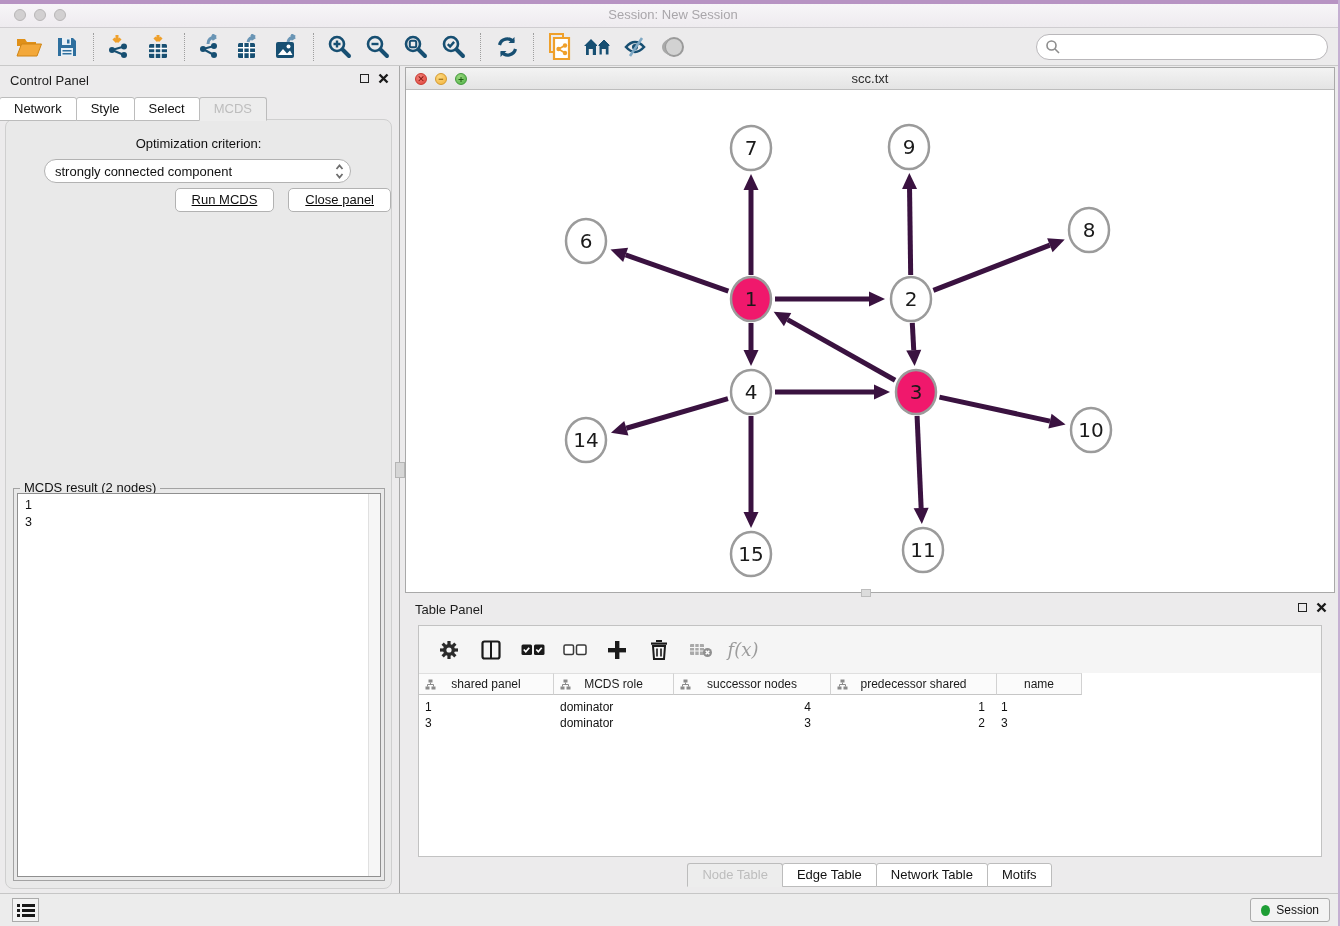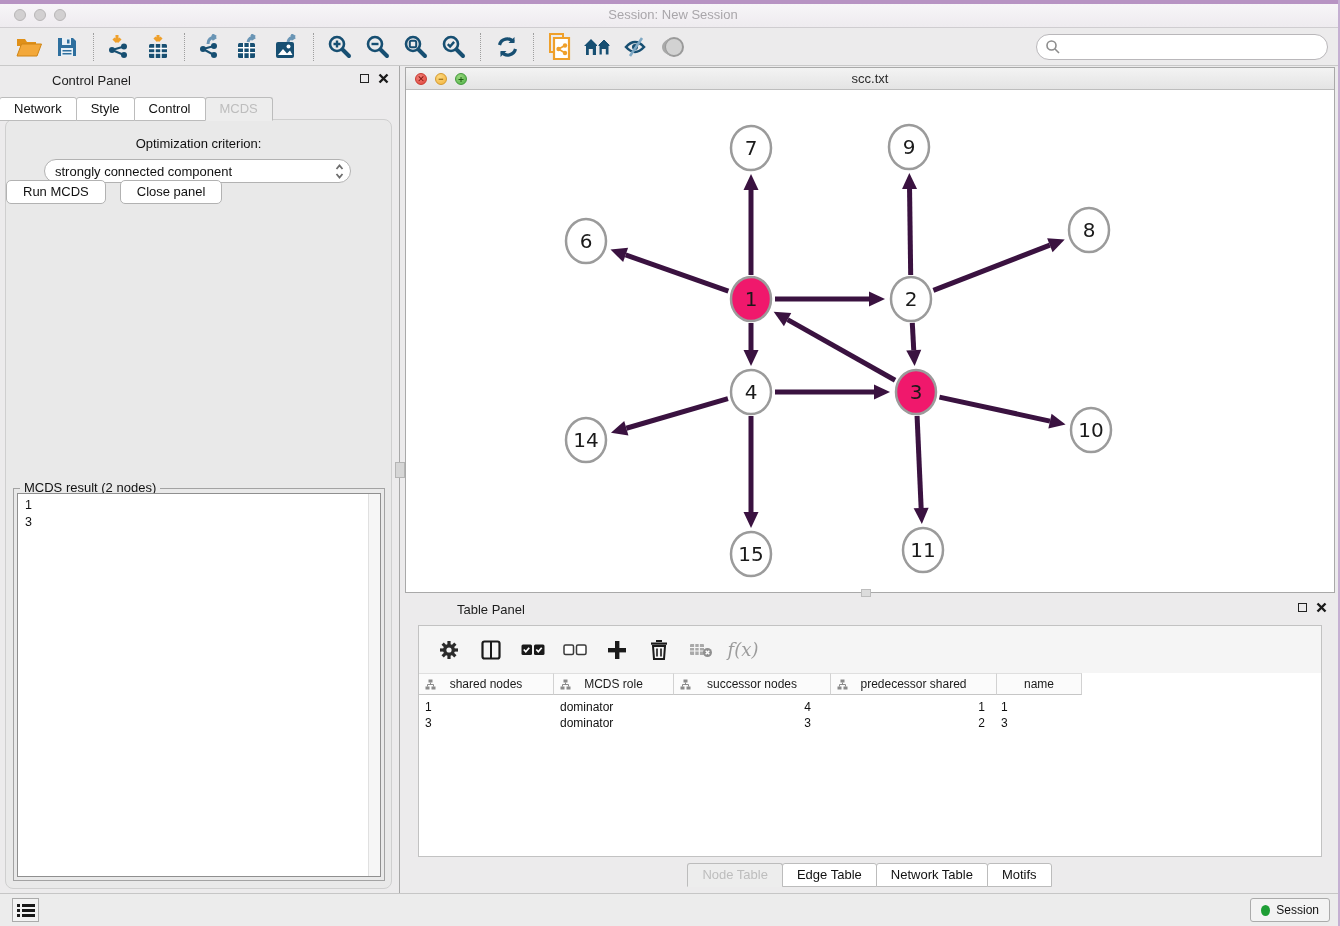--- a/index.html
+++ b/index.html
@@ -15,32 +15,32 @@
 
   
   .toolbar { position:absolute; left:0; top:28px; right:0; height:38px; background:#ecebec; border-bottom:1px solid #c9c9c9; display:flex; align-items:center; padding-left:10px; }
   .tb { width:38px; height:32px; display:flex; align-items:center; justify-content:center; }
   .tb-sep { width:1px; height:28px; border-left:1px dotted #9e9e9e; margin:0 7px; }
   .searchbox { margin-left:auto; margin-right:10px; width:292px; height:26px; background:#fff; border:1px solid #b9b7ba; border-radius:13px; display:flex; align-items:center; padding-left:8px; }
   .searchbox input { border:none; outline:none; flex:1; height:20px; font-size:13px; background:transparent; }
 
   
   .control-panel { position:absolute; left:0; top:66px; width:397px; bottom:33px; }
-  .cp-header { position:absolute; top:0; left:0; right:0; height:28px;margin-left:42px; }
+  .cp-header { position:absolute; top:0; left:0; right:0; height:28px; }
   .panel-title { position:absolute; left:10px; top:7px; font-size:13px; color:#1d1d1d; }
   .hdr-icons { position:absolute; right:8px; top:7px; display:flex; gap:9px; align-items:center; }
   .float-ic { width:9px; height:9px; border:1.5px solid #222; display:inline-block; }
   .tabs-row { position:absolute; top:31px; left:0; right:0; display:flex; z-index:2; }
   .tab { background:#fff; border:1px solid #bcbcbc; padding:3px 14px 4px; font-size:13px; color:#111; margin-left:-1px; border-radius:3px 3px 0 0; cursor:default; }
   .tab.selected { background:#ededed; color:#bdbdbd; border-bottom-color:#ededed; }
   .cp-body { position:absolute; left:5px; right:5px; top:53px; bottom:4px; background:#e9e9e9; border:1px solid #cfcfcf; border-radius:8px; }
   .opt-label { position:absolute; top:16px; left:0; right:0; text-align:center; font-size:13px; color:#111; }
   .criterion-select { position:absolute; top:39px; left:38px; right:40px; height:24px; background:#fff; border:1px solid #b2b2b2; border-radius:12px; font-size:13px; display:flex; align-items:center; padding-left:10px; color:#111; }
   .stepper { position:absolute; right:6px; top:3px; }
-  .btn-row { position:absolute; top:60px; left:0; right:0; display:flex; justify-content:flex-start; gap:14px; }
+  .btn-row { position:absolute; top:68px; left:0; right:0; display:flex; justify-content:flex-end; gap:14px;text-decoration:underline; }
   .btn { background:#fff; border:1px solid #b2b2b2; border-radius:5px; font-size:13px; padding:3px 16px 4px; color:#111; }
   .result-group { position:absolute; left:7px; right:6px; top:368px; bottom:7px; border:1px solid #a3a3a3; background:#e9e9e9; }
   .result-legend { position:absolute; top:-9px; left:6px; background:#e9e9e9; padding:0 4px; font-size:13px; color:#111; }
   .result-area { position:absolute; left:3px; right:3px; top:4px; bottom:3px; background:#fff; border:1px solid #8f8f8f; font-size:12.5px; line-height:17px; padding:3px 0 0 7px; color:#111; }
   .result-scroll { position:absolute; right:0; top:0; bottom:0; width:12px; background:#f6f6f6; border-left:1px solid #e0e0e0; }
 
   
   .v-split { position:absolute; left:399px; top:66px; bottom:33px; width:1px; background:#a8a8a8; }
   .v-split-handle { position:absolute; left:395px; top:462px; width:10px; height:16px; background:#d6d6d6; border:1px solid #b5b5b5; }
 
@@ -231,21 +231,21 @@
     <span class="hdr-icons">
       <span class="float-ic"></span>
       <svg width="11" height="11" viewBox="0 0 11 11">
           <path d="M1.5 1.5 L9.5 9.5 M9.5 1.5 L1.5 9.5" stroke="#1a1a1a" stroke-width="2.4"></path>
         </svg>
     </span>
   </div>
   <div class="tabs-row">
     <span class="tab">Network</span>
     <span class="tab">Style</span>
-    <span class="tab">Control</span>
+    <span class="tab">Select</span>
     <span class="tab selected">MCDS</span>
   </div>
   <div class="cp-body">
     <div class="opt-label">Optimization criterion:</div>
     <div class="criterion-select">
       <span>strongly connected component</span>
       <span class="stepper">
         <svg width="9" height="17" viewBox="0 0 9 17">
             <path d="M1.5 6 L4.5 2.5 L7.5 6" stroke="#6d6d6d" stroke-width="1.8" fill="none"></path>
             <path d="M1.5 11 L4.5 14.5 L7.5 11" stroke="#6d6d6d" stroke-width="1.8" fill="none"></path>
@@ -407,21 +407,21 @@
         </span>
     </div>
     <div class="tp-headrow">
       <div class="tp-th" style="width:135px">
         <svg class="th-icon" width="11" height="11" viewBox="0 0 11 11">
             <rect x="3.5" y="0.5" width="4" height="3" fill="#8a8a8a"></rect>
             <rect x="0.5" y="7.5" width="4" height="3" fill="#8a8a8a"></rect>
             <rect x="6.5" y="7.5" width="4" height="3" fill="#8a8a8a"></rect>
             <path d="M5.5 3.5 v2 M2.5 7.5 v-2 h6 v2" stroke="#8a8a8a" stroke-width="1" fill="none"></path>
           </svg>
-        <span>shared nodes</span>
+        <span>shared panel</span>
       </div>
       <div class="tp-th" style="width:120px">
         <svg class="th-icon" width="11" height="11" viewBox="0 0 11 11">
             <rect x="3.5" y="0.5" width="4" height="3" fill="#8a8a8a"></rect>
             <rect x="0.5" y="7.5" width="4" height="3" fill="#8a8a8a"></rect>
             <rect x="6.5" y="7.5" width="4" height="3" fill="#8a8a8a"></rect>
             <path d="M5.5 3.5 v2 M2.5 7.5 v-2 h6 v2" stroke="#8a8a8a" stroke-width="1" fill="none"></path>
           </svg>
         <span>MCDS role</span>
       </div>

